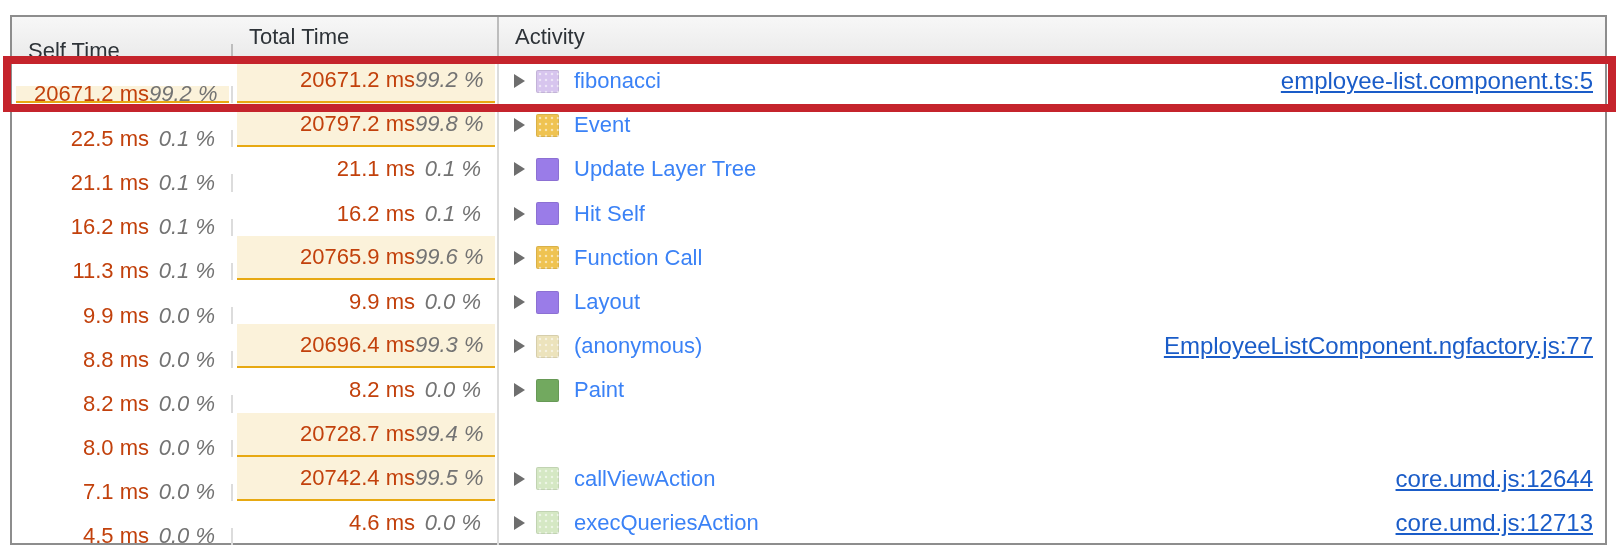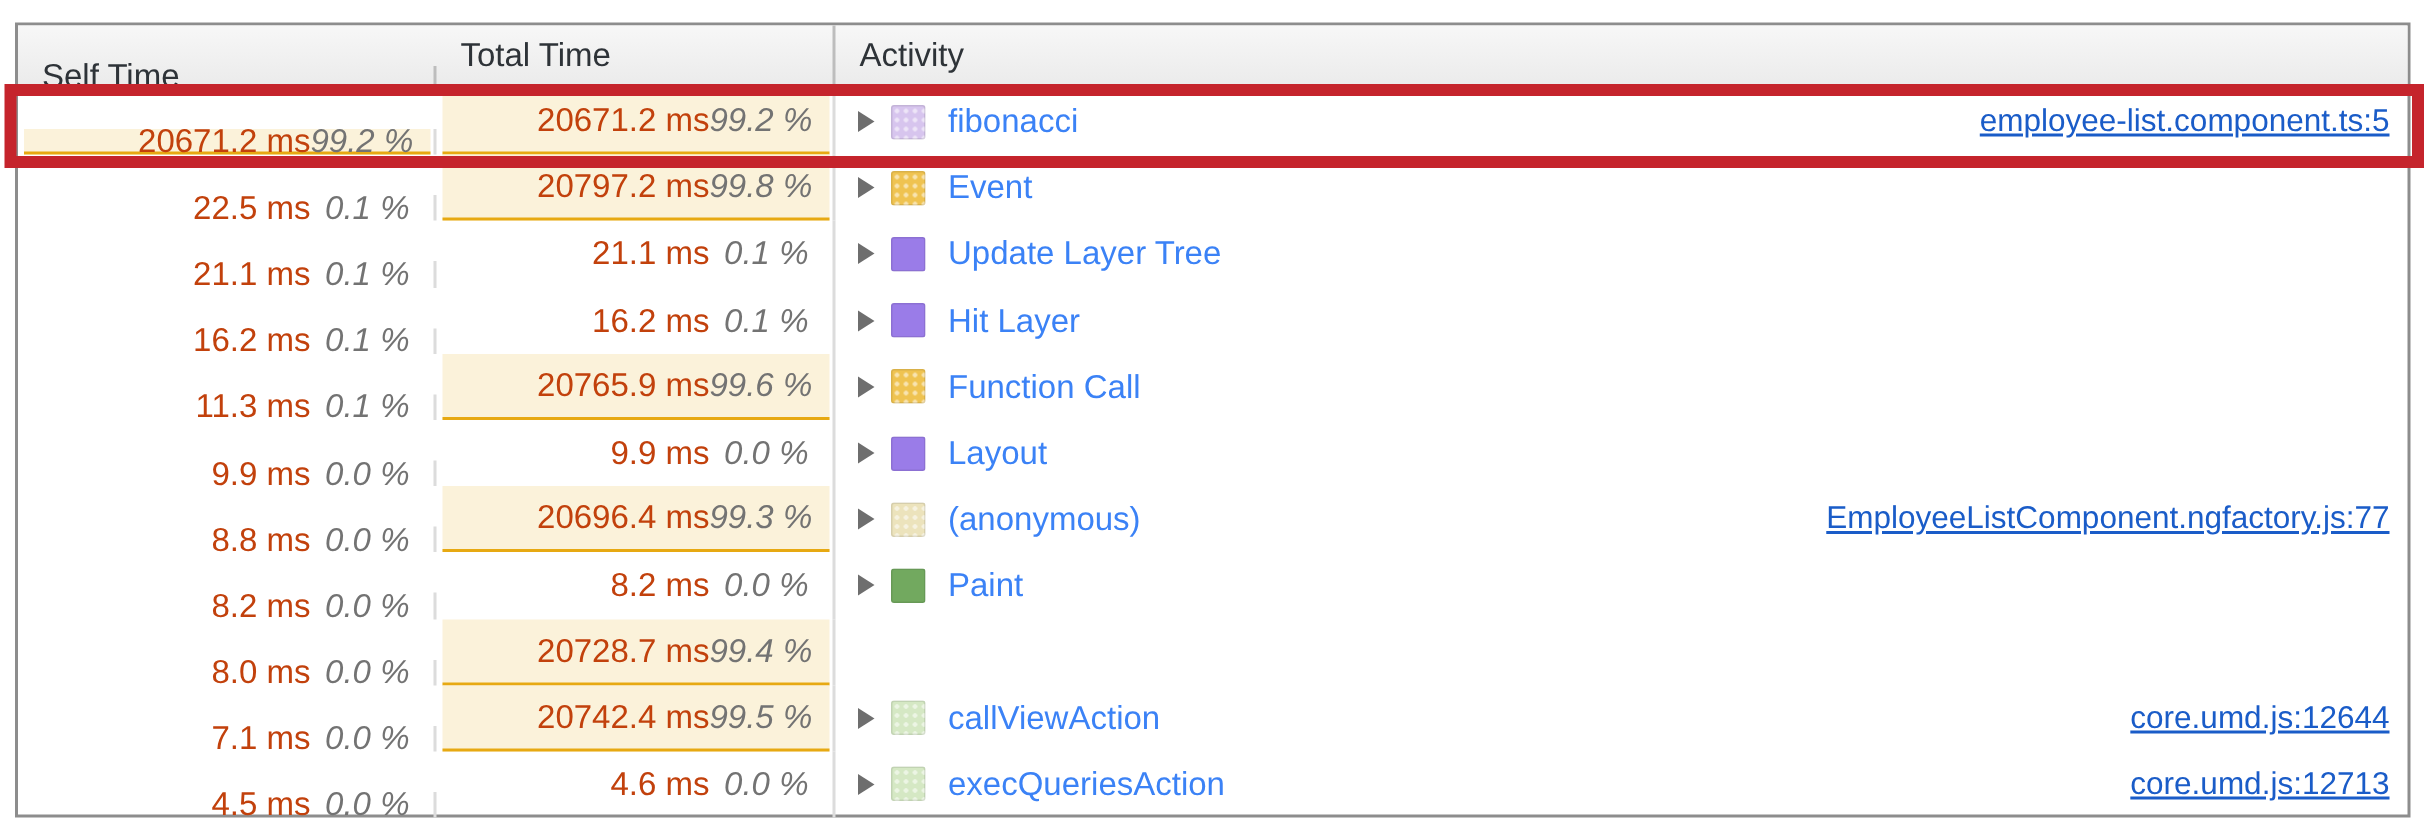--- a/index.html
+++ b/index.html
@@ -18,21 +18,21 @@
   .hdr {
     display:flex; height:40px;
     background:linear-gradient(#f7f7f7,#ebebeb);
     border-bottom:2px solid #c2c2c2;
   }
   .hcell {
     box-sizing:border-box; display:flex; align-items:center;
     padding-left:16px; font-size:22px; color:#2e3338;
     border-right:2px solid #bdbdbd;
   }
-  .c-self  { width:279px;margin-top:27px; }
+  .c-self  { width:221px;margin-top:27px; }
   .c-total { width:266px; }
   .c-act   { flex:1; border-right:none; }
   
   .row { display:flex; height:44.2px; }
   .cell {
     box-sizing:border-box; border-right:2px solid #dcdcdc;
     position:relative;
   }
   .cellbg {
     height:100%; margin:0 2px 0 4px; box-sizing:border-box;
@@ -60,21 +60,21 @@
     width:23px; height:23px; flex:0 0 auto;
     border-radius:2px; margin-right:15px;
     border:1px solid rgba(0,0,0,0.09); box-sizing:border-box;
   }
   .dotted {
     background-image:radial-gradient(rgba(255,255,255,0.55) 1.4px, rgba(255,255,255,0) 1.6px);
     background-size:6px 6px;
   }
   .act-label { font-size:22px; color:#3b82f6; white-space:pre; }
   .act-link {
-    margin-left:auto; padding-right:12px; font-size:21px;
+    margin-left:auto; padding-right:12px; font-size:24px;
     color:#1a5cc8; text-decoration:underline; white-space:pre; cursor:pointer;
   }
   
   .annotation {
     position:absolute; left:3px; top:56px;
     width:1613px; height:56px;
     border:8px solid #c5242c; box-sizing:border-box;
     z-index:5; pointer-events:none;
   }
 </style>
@@ -155,21 +155,21 @@
         </div>
         <div class="cell c-total">
           <div class="cellbg">
             <span class="t-val">16.2 ms</span>
             <span class="t-pct">0.1 %</span>
           </div>
         </div>
         <div class="act-cell">
           <span class="tri"></span>
           <span class="swatch" style="background: rgb(154, 124, 232);"></span>
-          <span class="act-label">Hit Layer</span>
+          <span class="act-label">Hit Self</span>
         </div>
       </div>
       <div class="row">
         <div class="cell c-self">
           <div class="cellbg">
             <span class="t-val">11.3 ms</span>
             <span class="t-pct">0.1 %</span>
           </div>
         </div>
         <div class="cell c-total hl">

